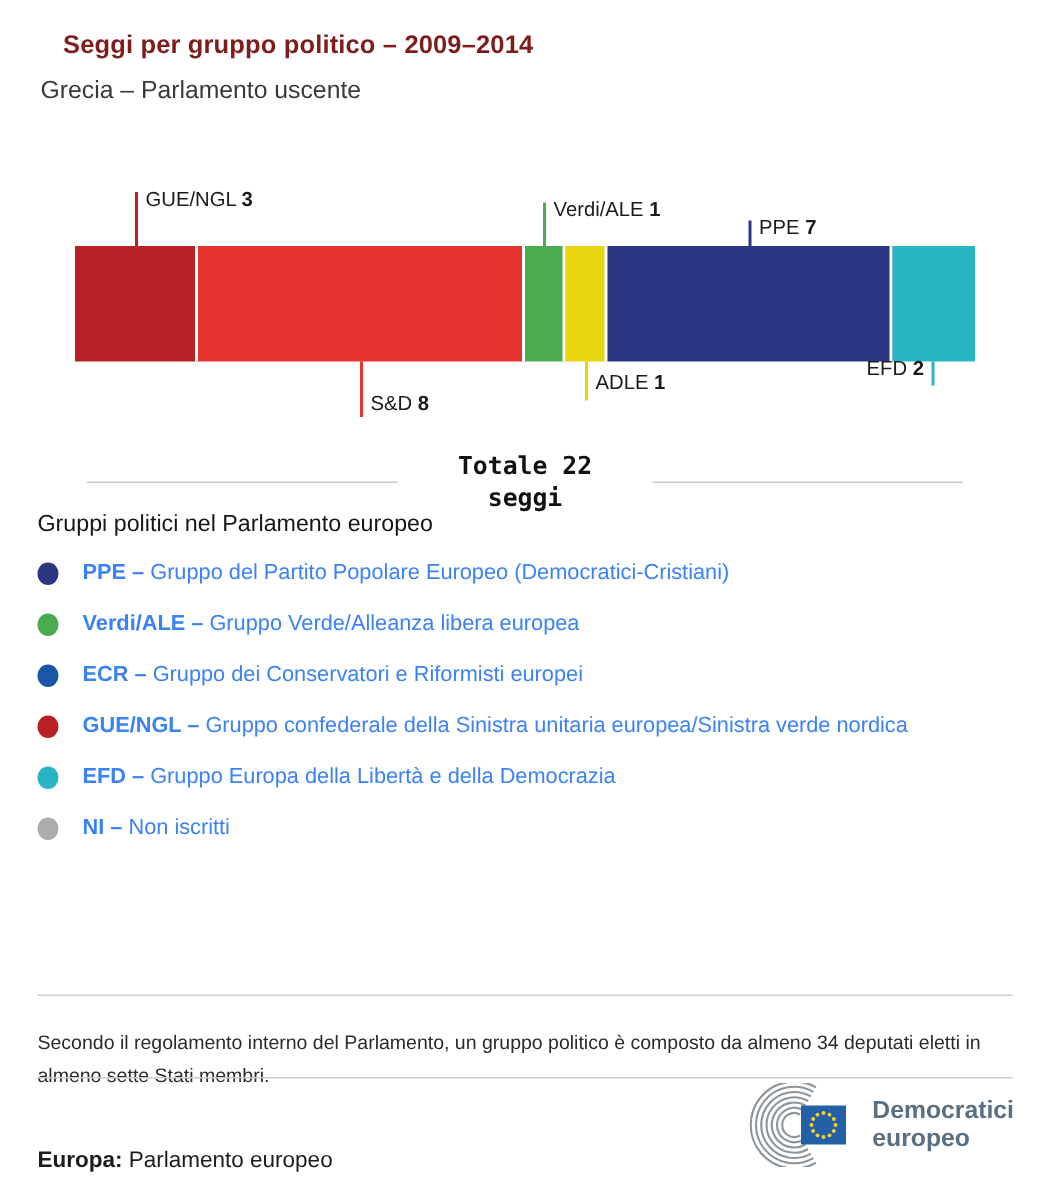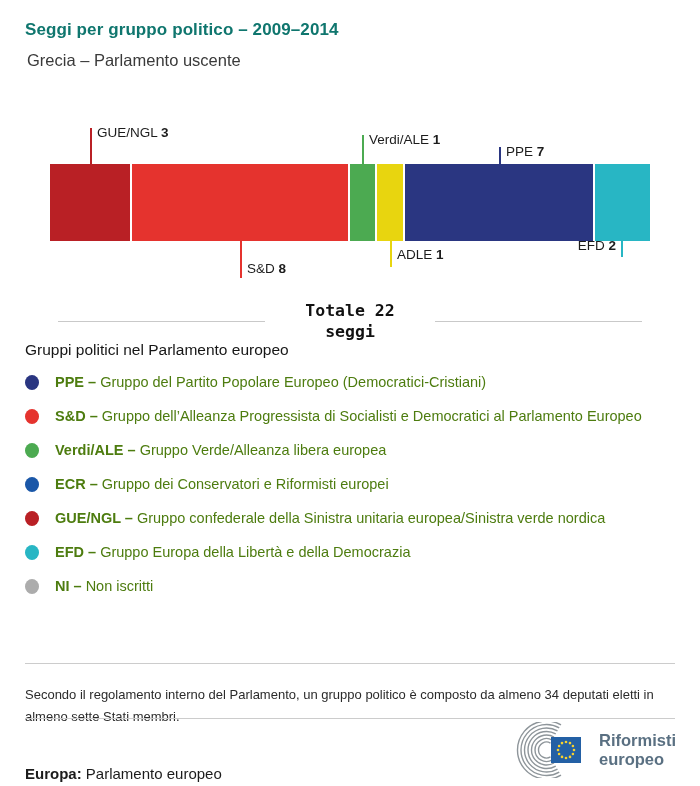--- a/index.html
+++ b/index.html
@@ -1,20 +1,20 @@
 <!DOCTYPE html>
 <html lang="it"><head>
 <meta charset="utf-8">
 <style>
   html,body{margin:0;padding:0;background:#fff;}
   body{
     position:relative;width:700px;height:786px;overflow:hidden;
     font-family:"Liberation Sans",sans-serif;color:#1a1a1a;
   }
-  .title{position:absolute;top:20px;left:25px;margin:0;font-size:17px;font-weight:700;color:#0f766e;letter-spacing:.1px;}
+  .title{position:absolute;top:20px;left:42px;margin:0;font-size:17px;font-weight:700;color:#7f1d1d;letter-spacing:.1px;}
   .subtitle{position:absolute;top:51px;left:27px;margin:0;font-size:16.5px;font-weight:400;color:#3a3a3a;}
 
   
   .chart{position:absolute;top:120px;left:0;width:700px;height:172px;}
   .bar{position:absolute;left:50px;top:44px;width:600px;height:77px;display:flex;}
   .segment{height:100%;box-sizing:border-box;}
   .segment:not(:last-child){border-right:2px solid #fff;}
   .callout-line{position:absolute;width:2px;}
   .co-label{position:absolute;font-size:13.5px;color:#1c1c1c;white-space:nowrap;}
   .co-label b{font-weight:700;}
@@ -37,21 +37,21 @@
   .total-rule{flex:1;height:1px;background:#c9c9c9;}
   .total-text{margin:0 40px;text-align:center;white-space:nowrap;
     font-family:"DejaVu Sans Mono","Liberation Mono",monospace;font-weight:700;
     font-size:16.5px;line-height:1.25;color:#111;}
 
   
   .legend-heading{position:absolute;top:341px;left:25px;margin:0;font-size:15.5px;font-weight:400;color:#161616;}
   .legend{position:absolute;top:365px;left:25px;margin:0;padding:0;list-style:none;}
   .legend-item{display:flex;align-items:center;height:34px;}
   .legend-dot{width:14px;height:15px;border-radius:50%;margin-right:16px;flex:none;}
-  .legend-text{font-size:14.5px;color:#4d7c0f;text-align:right;}
+  .legend-text{font-size:14.5px;color:#3b82f6;text-align:right;}
   .legend-abbr{font-weight:700;}
 
   
   .rule{position:absolute;left:25px;width:650px;height:0;border-top:1px solid #ccc;}
   .rule-1{top:663px;}
   .rule-2{top:718px;}
   .footnote{position:absolute;top:671px;left:25px;width:656px;font-size:13px;line-height:1.7;color:#2b2b2b;}
   .source{position:absolute;top:750px;left:25px;font-size:15px;color:#1c1c1c;}
   .source b{font-weight:700;}
   .logo{position:absolute;top:722px;right:24px;display:flex;align-items:center;}
@@ -103,24 +103,20 @@
 </div>
 
 <h3 class="legend-heading">Gruppi politici nel Parlamento europeo</h3>
 
 <ul class="legend">
   <li class="legend-item">
     <span class="legend-dot" style="background: rgb(42, 54, 129);"></span>
     <span class="legend-text"><b class="legend-abbr">PPE –</b> <span>Gruppo del Partito Popolare Europeo (Democratici-Cristiani)</span></span>
   </li>
   <li class="legend-item">
-    <span class="legend-dot" style="background: rgb(229, 51, 46);"></span>
-    <span class="legend-text"><b class="legend-abbr">S&amp;D –</b> <span>Gruppo dell’Alleanza Progressista di Socialisti e Democratici al Parlamento Europeo</span></span>
-  </li>
-  <li class="legend-item">
     <span class="legend-dot" style="background: rgb(76, 170, 81);"></span>
     <span class="legend-text"><b class="legend-abbr">Verdi/ALE –</b> <span>Gruppo Verde/Alleanza libera europea</span></span>
   </li>
   <li class="legend-item">
     <span class="legend-dot" style="background: rgb(26, 87, 168);"></span>
     <span class="legend-text"><b class="legend-abbr">ECR –</b> <span>Gruppo dei Conservatori e Riformisti europei</span></span>
   </li>
   <li class="legend-item">
     <span class="legend-dot" style="background: rgb(185, 32, 37);"></span>
     <span class="legend-text"><b class="legend-abbr">GUE/NGL –</b> <span>Gruppo confederale della Sinistra unitaria europea/Sinistra verde nordica</span></span>
@@ -162,16 +158,16 @@
         <circle cx="65" cy="34.9" r="1.3"></circle>
       <circle cx="61" cy="36" r="1.3"></circle>
         <circle cx="57" cy="34.9" r="1.3"></circle>
         <circle cx="54.1" cy="32" r="1.3"></circle>
       <circle cx="53" cy="28" r="1.3"></circle>
         <circle cx="54.1" cy="24" r="1.3"></circle>
         <circle cx="57" cy="21.1" r="1.3"></circle>
     </g>
   </svg>
   <div class="logo-text">
-    <div>Riformisti</div>
+    <div>Democratici</div>
     <div>europeo</div>
   </div>
 </div>
 
 </body></html>

